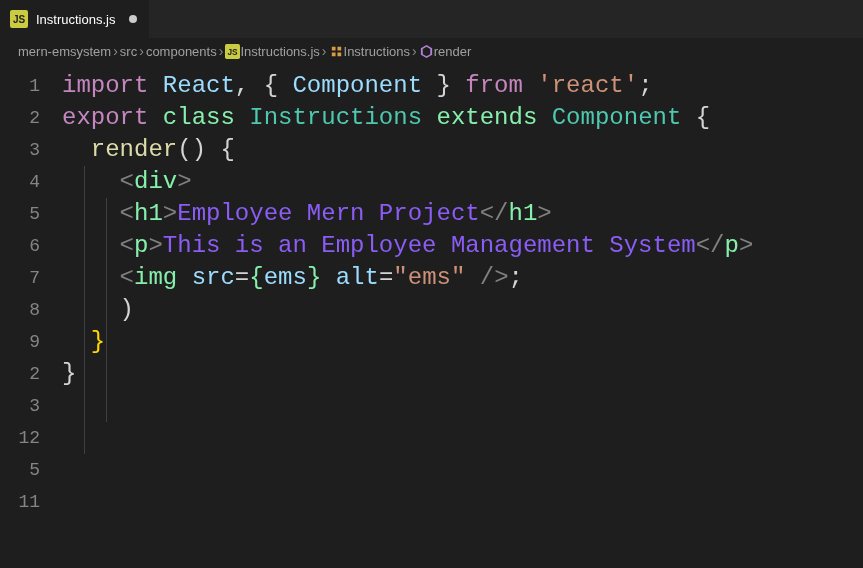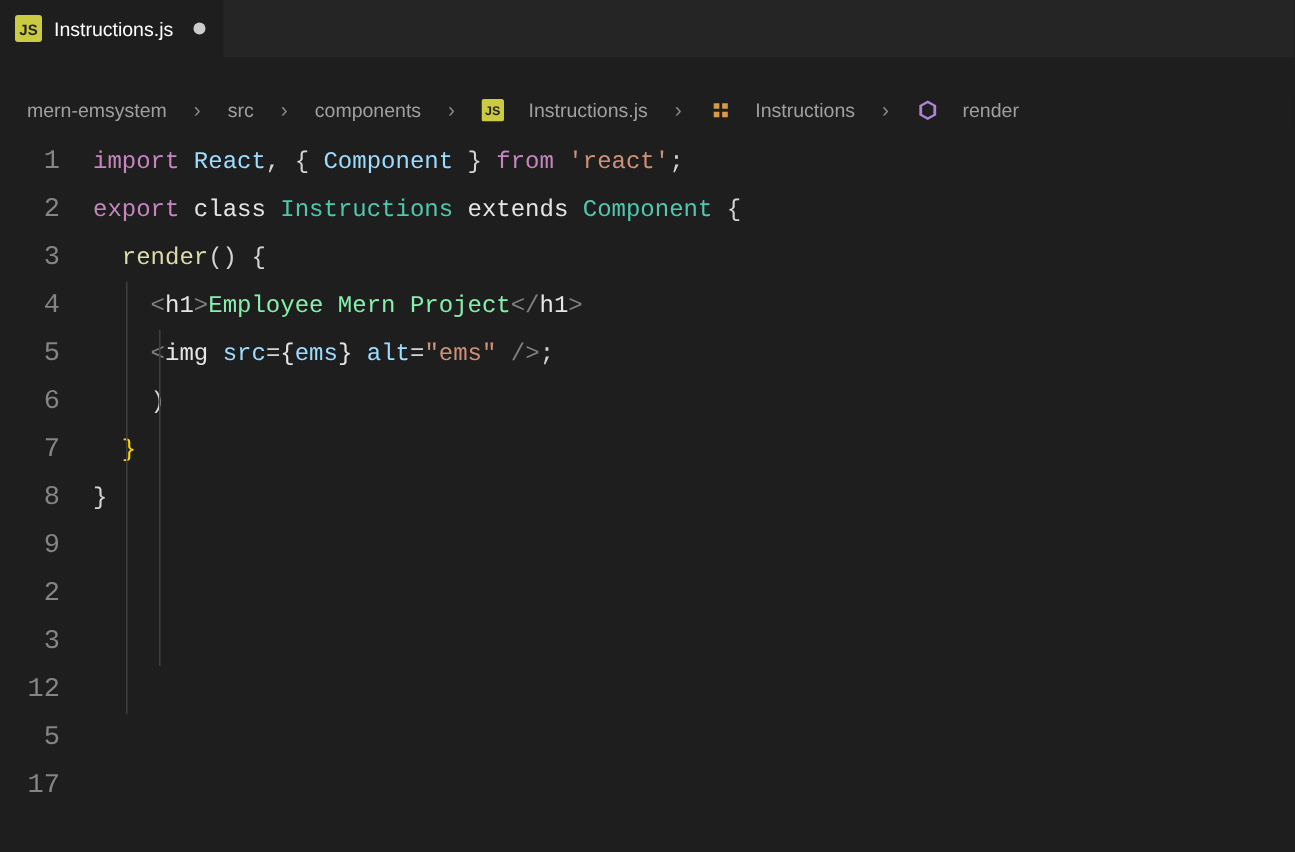--- a/index.html
+++ b/index.html
@@ -35,26 +35,25 @@
       justify-content: center;
     }
     .file-icon svg { width: 18px; height: 18px; }
     .tab-label { font-family: -apple-system, 'Segoe UI', sans-serif; font-size: 13px; color: #ffffff; }
     .dirty-dot { width: 8px; height: 8px; border-radius: 50%; background: #cccccc; margin-left: 6px; }
     .breadcrumb {
       height: 26px;
       display: flex;
       align-items: center;
       padding: 0 18px;
-      gap: 16px;
+      gap: 0;
       font-family: -apple-system, 'Segoe UI', sans-serif;
       font-size: 13px;
       color: #a0a0a0;
       background: #1e1e1e;
-      margin-top: 22px;
     }
     .breadcrumb .chev {
       color: #8a8a8a;
       font-size: 14px;
       padding: 0 2px;
     }
     .breadcrumb .bc-icon { display: inline-flex; align-items: center; }
     .breadcrumb .bc-icon svg { width: 15px; height: 15px; }
     .editor {
       display: flex;
@@ -65,38 +64,38 @@
       text-align: right;
       padding-right: 22px;
       color: #858585;
       user-select: none;
     }
     .gutter div { height: 32px; line-height: 32px; font-size: 18px; }
     .code {
       flex: 1;
       position: relative;
     }
-    .line { height: 32px; line-height: 32px; white-space: pre; font-size: 16px; }
+    .line { height: 32px; line-height: 32px; white-space: pre; font-size: 24px; }
     .indent-guide {
       position: absolute;
       width: 1px;
       background: #404040;
       top: 0;
     }
     
     .tk-kw   { color: #c586c0; }  
     .tk-var  { color: #9cdcfe; }  
     .tk-type { color: #4ec9b0; }  
     .tk-fn   { color: #dcdcaa; }  
     .tk-str  { color: #ce9178; }  
     .tk-tag  { color: #808080; }  
-    .tk-el   { color: #e5e5e5; text-align: center; }  
+    .tk-el   { color: #86efac; text-align: center; }  
     .tk-punc { color: #d4d4d4; }  
     .tk-brc  { color: #ffd602; }  
-    .tk-txt  { color: #86efac; }  
+    .tk-txt  { color: #8b5cf6; }  
     .tk-attr { color: #9cdcfe; }
   </style>
 </head>
 <body>
 
 <div class="tab-bar">
   <div class="tab">
     <span class="file-icon">
       <svg viewBox="0 0 18 18">
           <rect width="18" height="18" rx="2" fill="#cbcb41"></rect>
@@ -146,27 +145,29 @@
       <div>4</div>
       <div>5</div>
       <div>6</div>
       <div>7</div>
       <div>8</div>
       <div>9</div>
       <div>2</div>
       <div>3</div>
       <div>12</div>
       <div>5</div>
-      <div>17</div>
+      <div>11</div>
     </div>
   <div class="code" id="code">
     <div class="indent-guide" style="left:22px; top:96px; height:288px;"></div>
     <div class="indent-guide" style="left:44px; top:128px; height:224px;"></div>
   <div class="line"><span class="tk-kw">import</span><span class="tk-punc"> </span><span class="tk-var">React</span><span class="tk-punc">, { </span><span class="tk-var">Component</span><span class="tk-punc"> } </span><span class="tk-kw">from</span><span class="tk-punc"> </span><span class="tk-str">'react'</span><span class="tk-punc">;</span></div>
       <div class="line"><span class="tk-kw">export</span><span class="tk-punc"> </span><span class="tk-el">class</span><span class="tk-punc"> </span><span class="tk-type">Instructions</span><span class="tk-punc"> </span><span class="tk-el">extends</span><span class="tk-punc"> </span><span class="tk-type">Component</span><span class="tk-punc"> {</span></div>
       <div class="line"><span class="tk-punc">  </span><span class="tk-fn">render</span><span class="tk-punc">() {</span></div>
+      <div class="line"><span class="tk-punc">    </span><span class="tk-tag">&lt;</span><span class="tk-el">div</span><span class="tk-tag">&gt;</span></div>
       <div class="line"><span class="tk-punc">    </span><span class="tk-tag">&lt;</span><span class="tk-el">h1</span><span class="tk-tag">&gt;</span><span class="tk-txt">Employee Mern Project</span><span class="tk-tag">&lt;/</span><span class="tk-el">h1</span><span class="tk-tag">&gt;</span></div>
+      <div class="line"><span class="tk-punc">    </span><span class="tk-tag">&lt;</span><span class="tk-el">p</span><span class="tk-tag">&gt;</span><span class="tk-txt">This is an Employee Management System</span><span class="tk-tag">&lt;/</span><span class="tk-el">p</span><span class="tk-tag">&gt;</span></div>
       <div class="line"><span class="tk-punc">    </span><span class="tk-tag">&lt;</span><span class="tk-el">img</span><span class="tk-punc"> </span><span class="tk-attr">src</span><span class="tk-punc">=</span><span class="tk-el">{</span><span class="tk-var">ems</span><span class="tk-el">}</span><span class="tk-punc"> </span><span class="tk-attr">alt</span><span class="tk-punc">=</span><span class="tk-str">"ems"</span><span class="tk-punc"> </span><span class="tk-tag">/&gt;</span><span class="tk-punc">;</span></div>
       <div class="line"><span class="tk-punc">    )</span></div>
       <div class="line"><span class="tk-punc">  </span><span class="tk-brc">}</span></div>
       <div class="line"><span class="tk-punc">}</span></div>
     </div>
 </div>
 
 </body></html>

